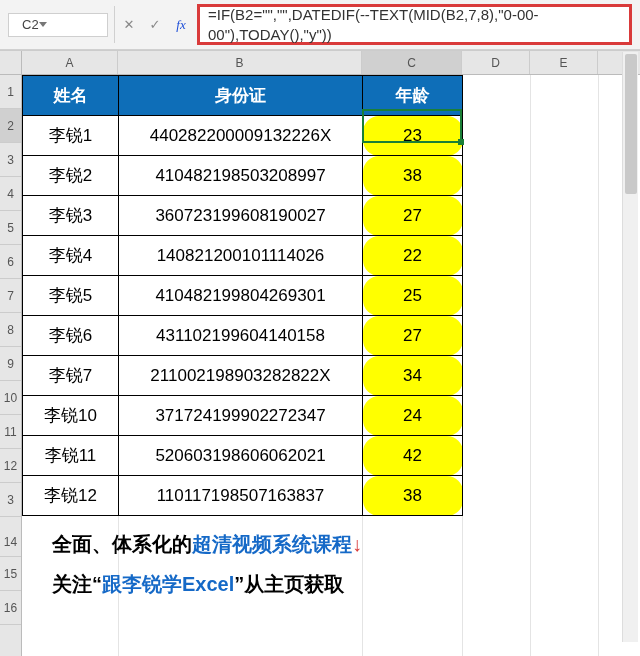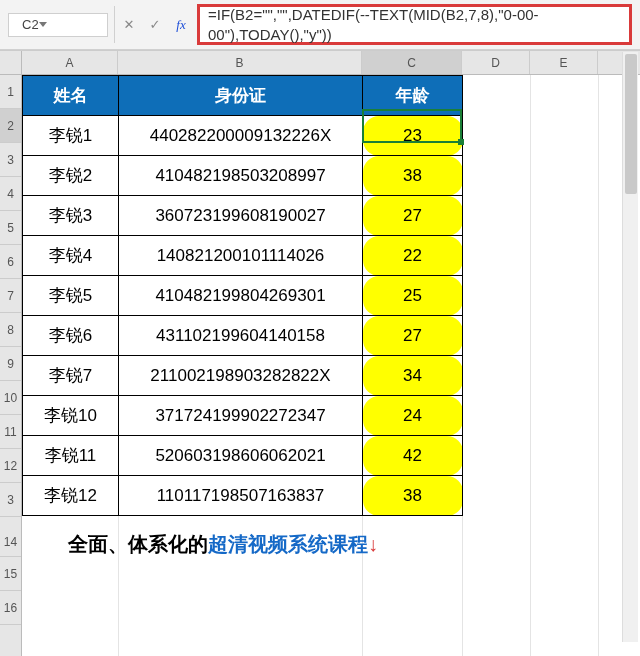--- a/index.html
+++ b/index.html
@@ -167,21 +167,21 @@
     content: "";
     position: absolute;
     right: -4px;
     bottom: -4px;
     width: 6px; height: 6px;
     background: #1a7f37;
   }
 
   .promo {
     margin-top: 8px;
-    margin-left: 46px;
+    margin-left: 30px;
     font-size: 20px;
     font-weight: bold;
     line-height: 2.0;
     color: #000;
   }
   .promo .blue { color: #1569c7; }
   .promo .arrow { color: #d93a3a; }
 
   .vscroll {
     position: absolute;
@@ -337,20 +337,23 @@
             </tr>
         </tbody>
       </table>
 
       <div class="active-cell-outline" style="left:340px; top:34px; width:100px; height:34px;"></div>
 
       <div class="promo">
         <div>
           <span>全面、体系化的</span><span class="blue">超清视频系统课程</span><span class="arrow">↓</span>
         </div>
+        <div>
+          <span>关注“</span><span class="blue">跟李锐学Excel</span><span>”从主页获取</span>
+        </div>
       </div>
     </div>
   </div>
 </div>
 
 <div class="vscroll">
   <div class="thumb"></div>
 </div>
 
 </body></html>

